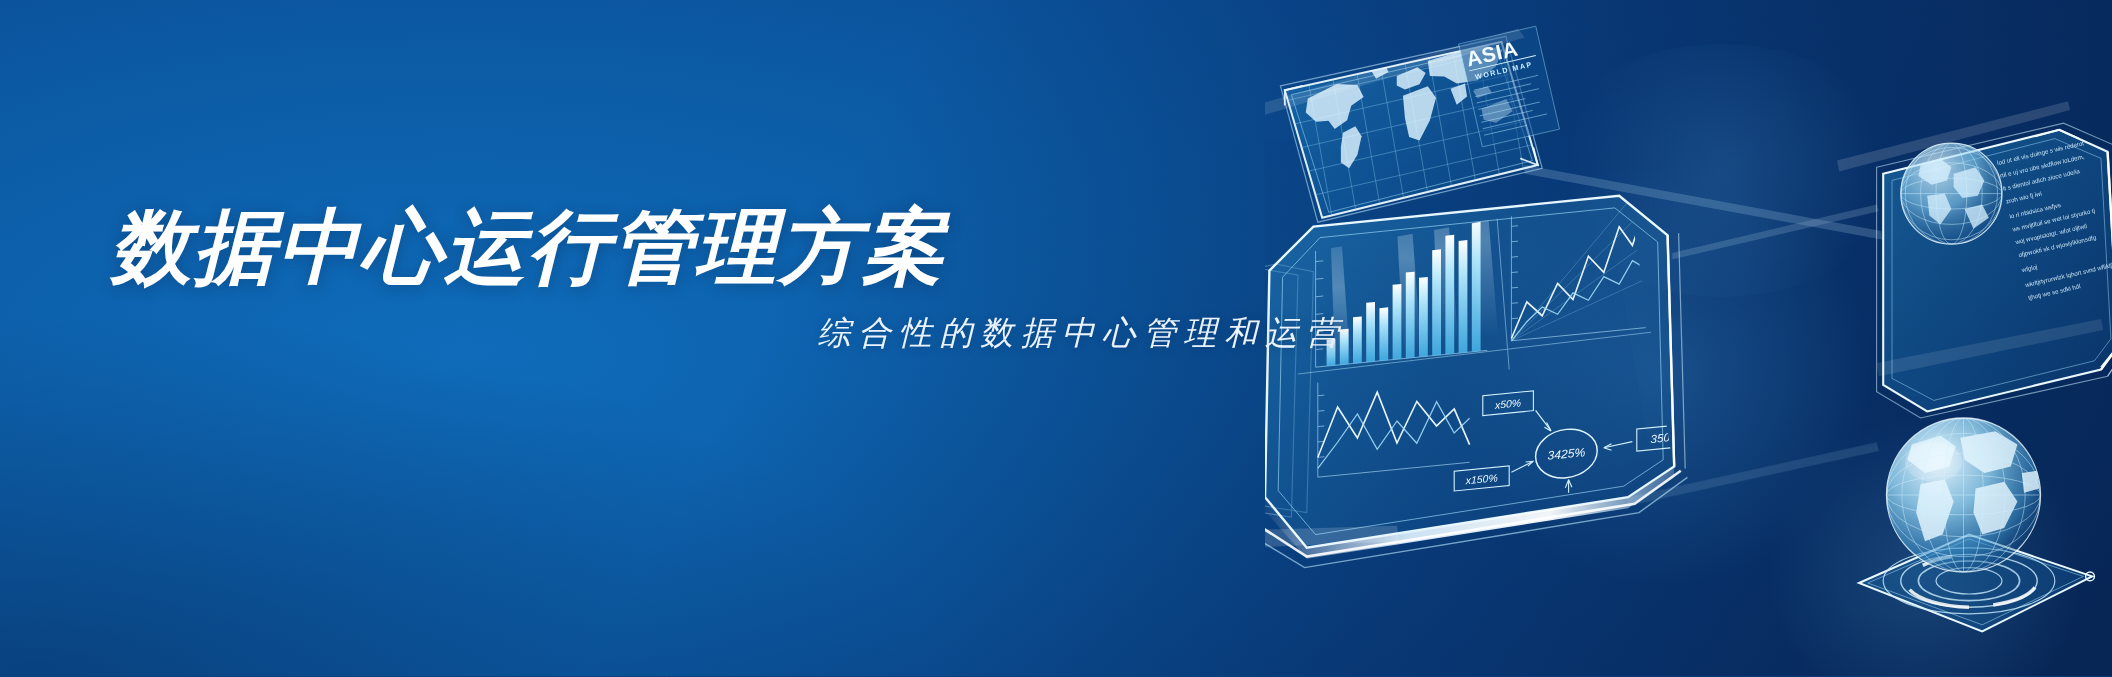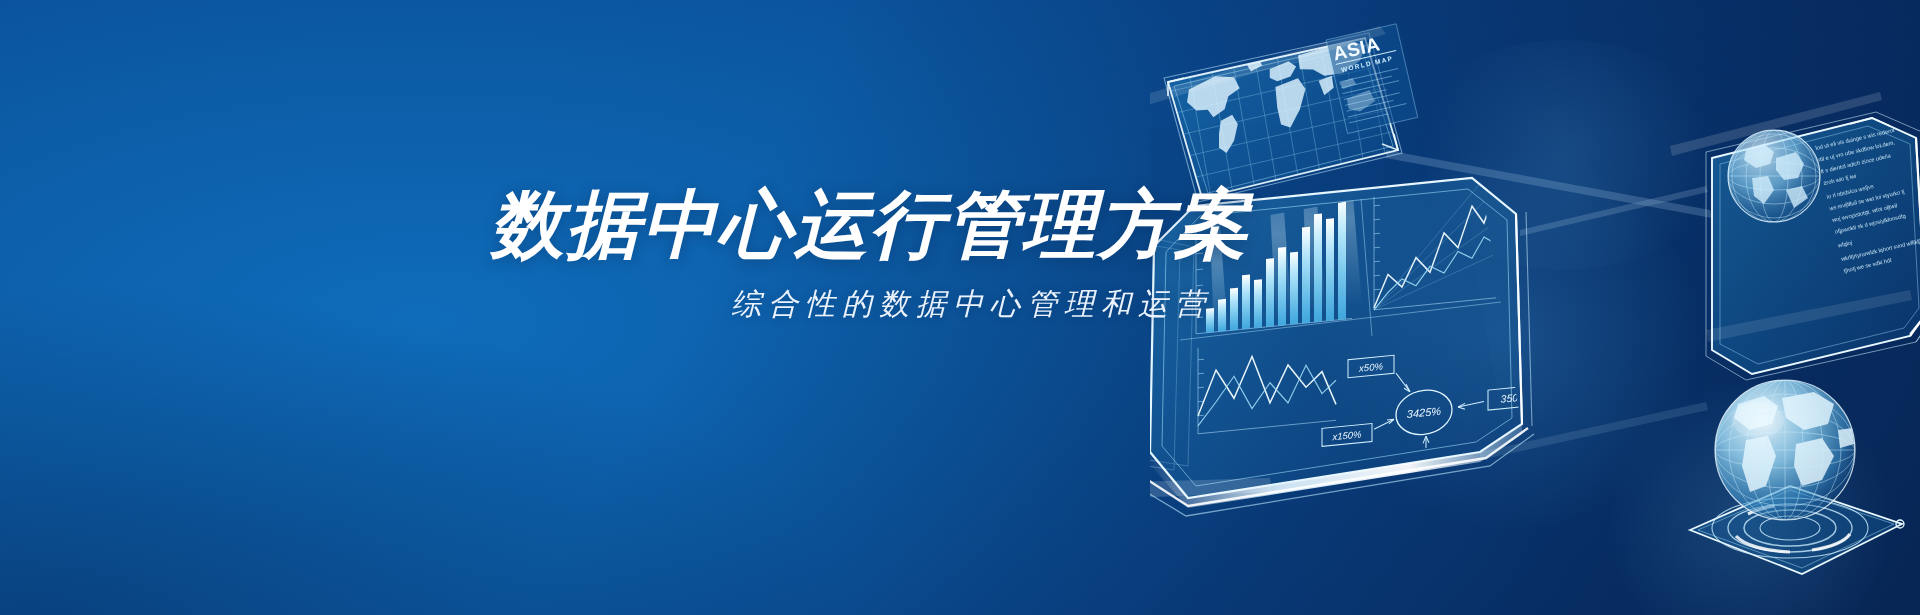--- a/index.html
+++ b/index.html
@@ -38,32 +38,31 @@
   }
   .title {
     font-size:74px;
     line-height:1.06;
     font-weight:700;
     font-style:italic;
     color:#ffffff;
     letter-spacing:2px;
     white-space:nowrap;
     text-shadow:0 2px 14px rgba(4,28,66,0.32);
-    text-align:right;
   }
   .subtitle {
     margin-top:22px;
     font-size:30px;
     line-height:1.2;
     font-weight:300;
     font-style:italic;
     color:#eaf3fd;
     letter-spacing:7px;
     text-align:right;
-    padding-right:38px;
+    padding-right:26px;
     white-space:nowrap;
     text-shadow:0 1px 8px rgba(4,28,66,0.30);
   }
 
   
   .hud {
     position:absolute;
     left:1150px; top:0;
     width:790px; height:615px;
     z-index:20;

